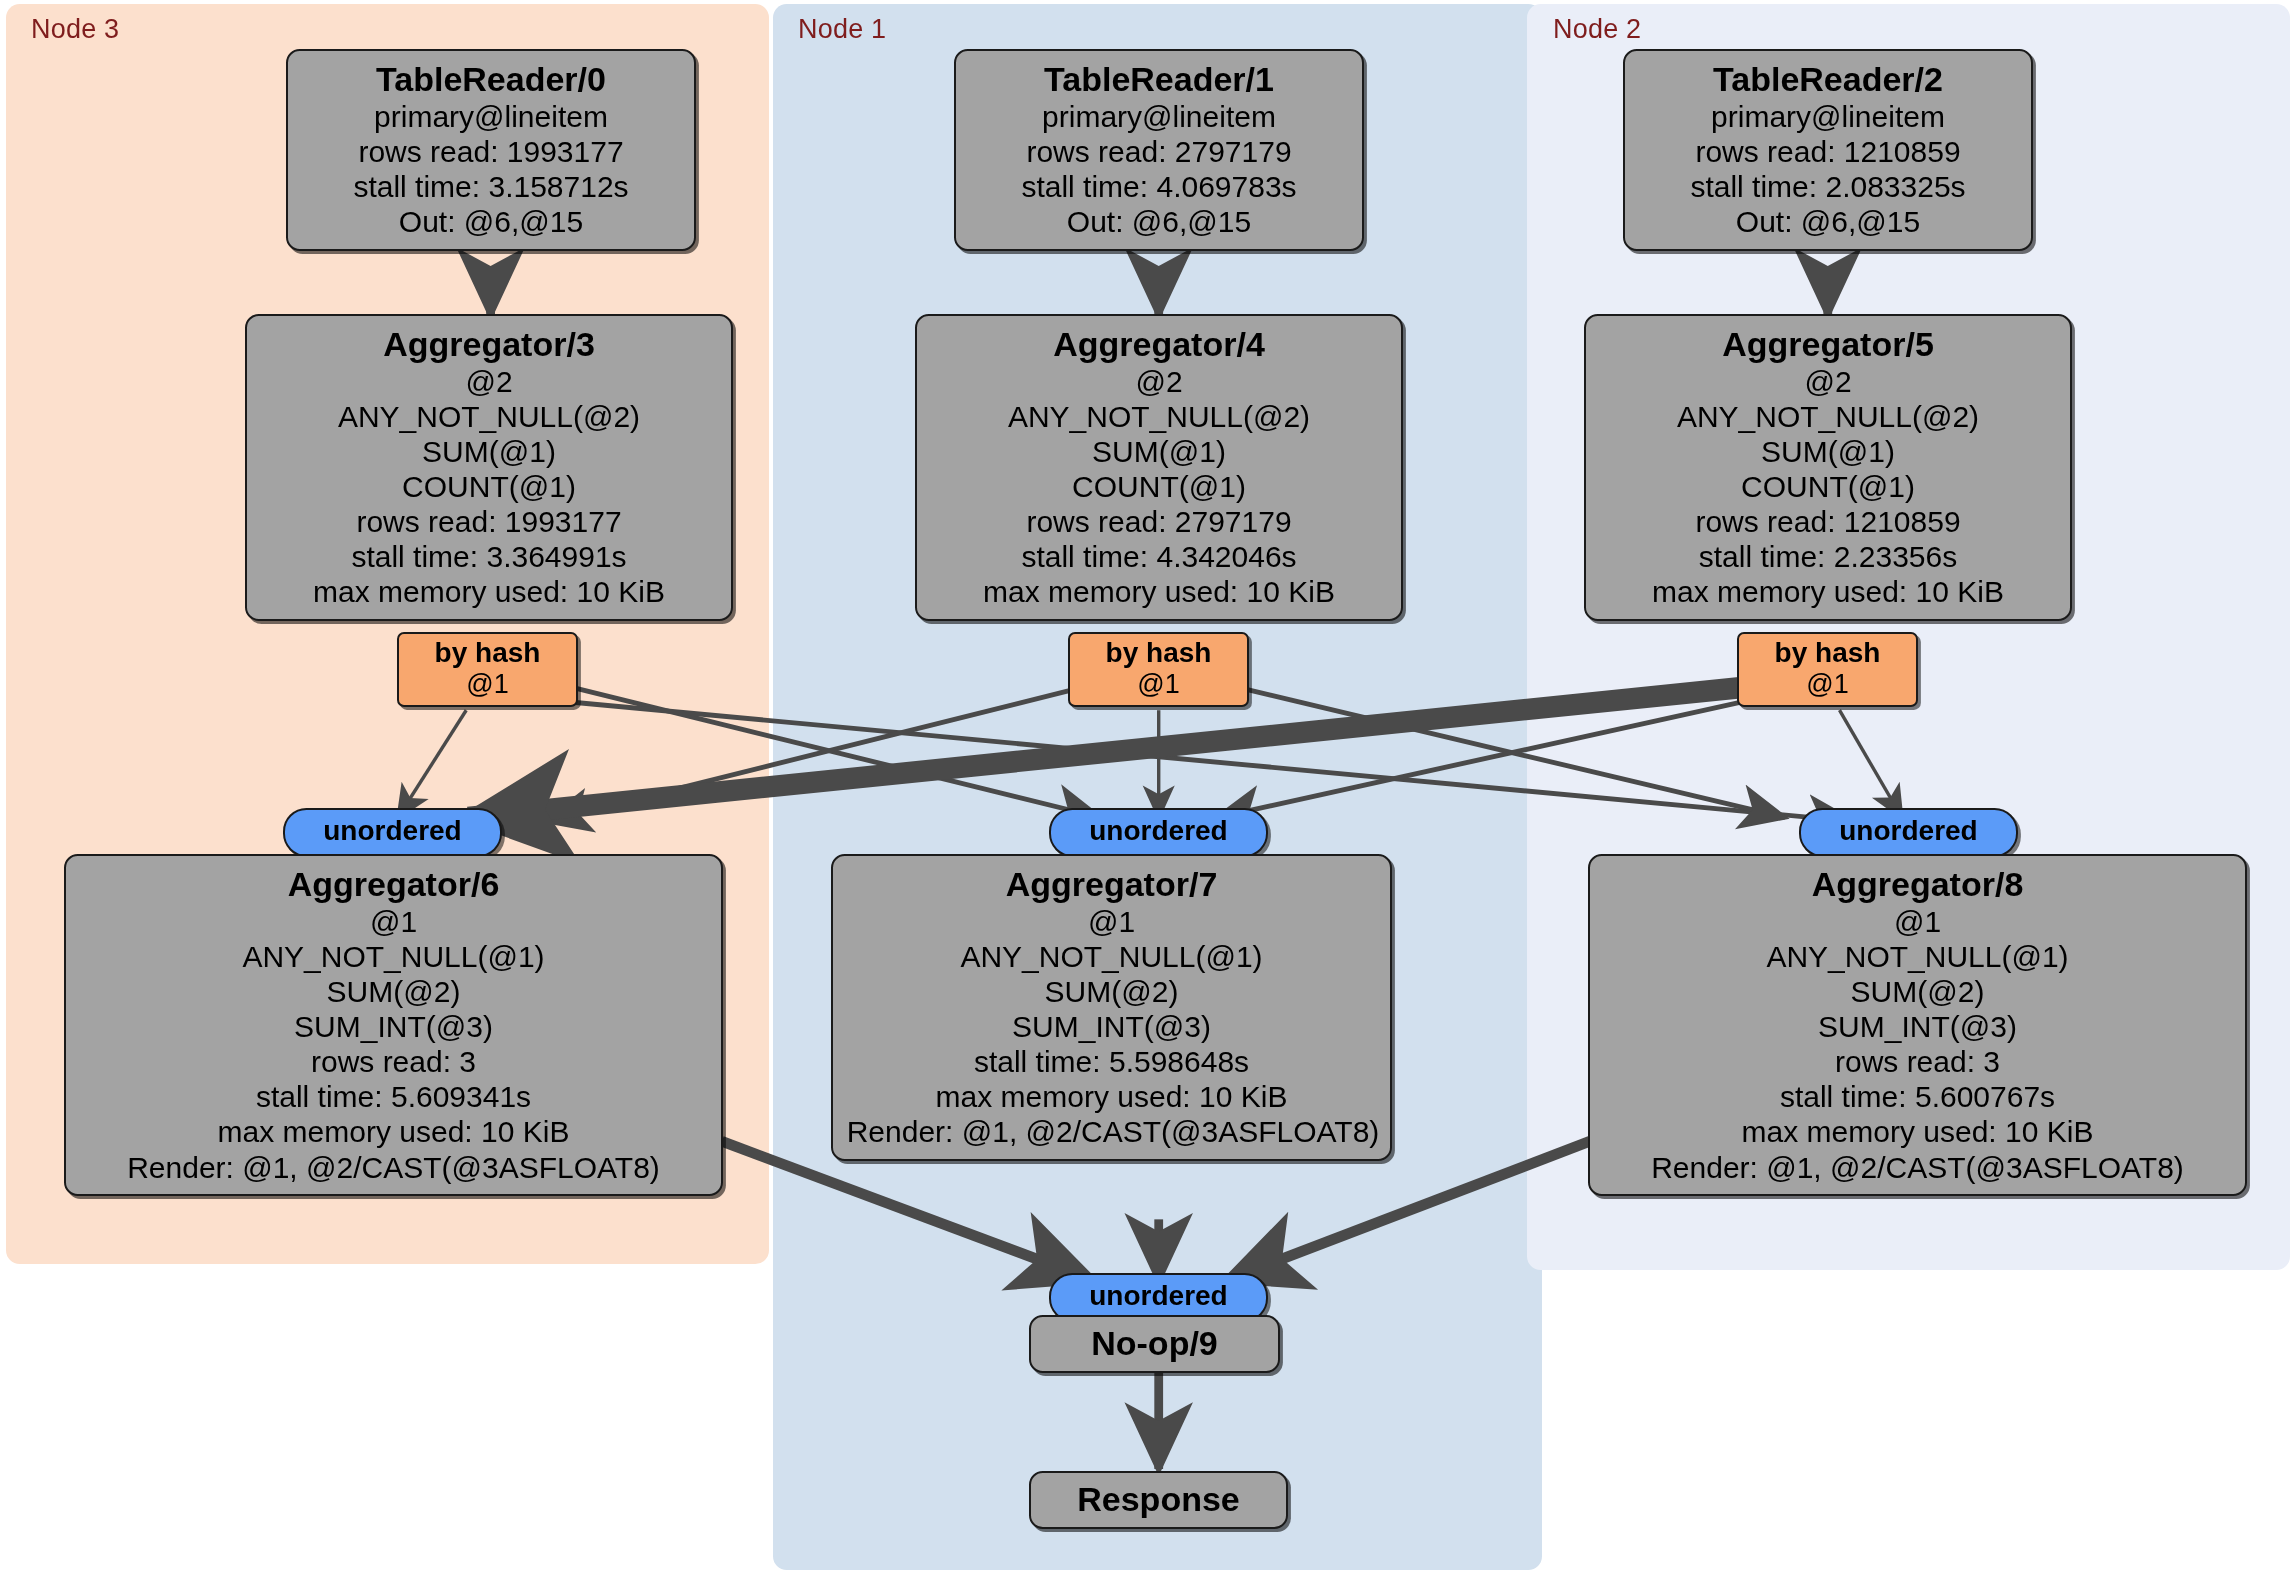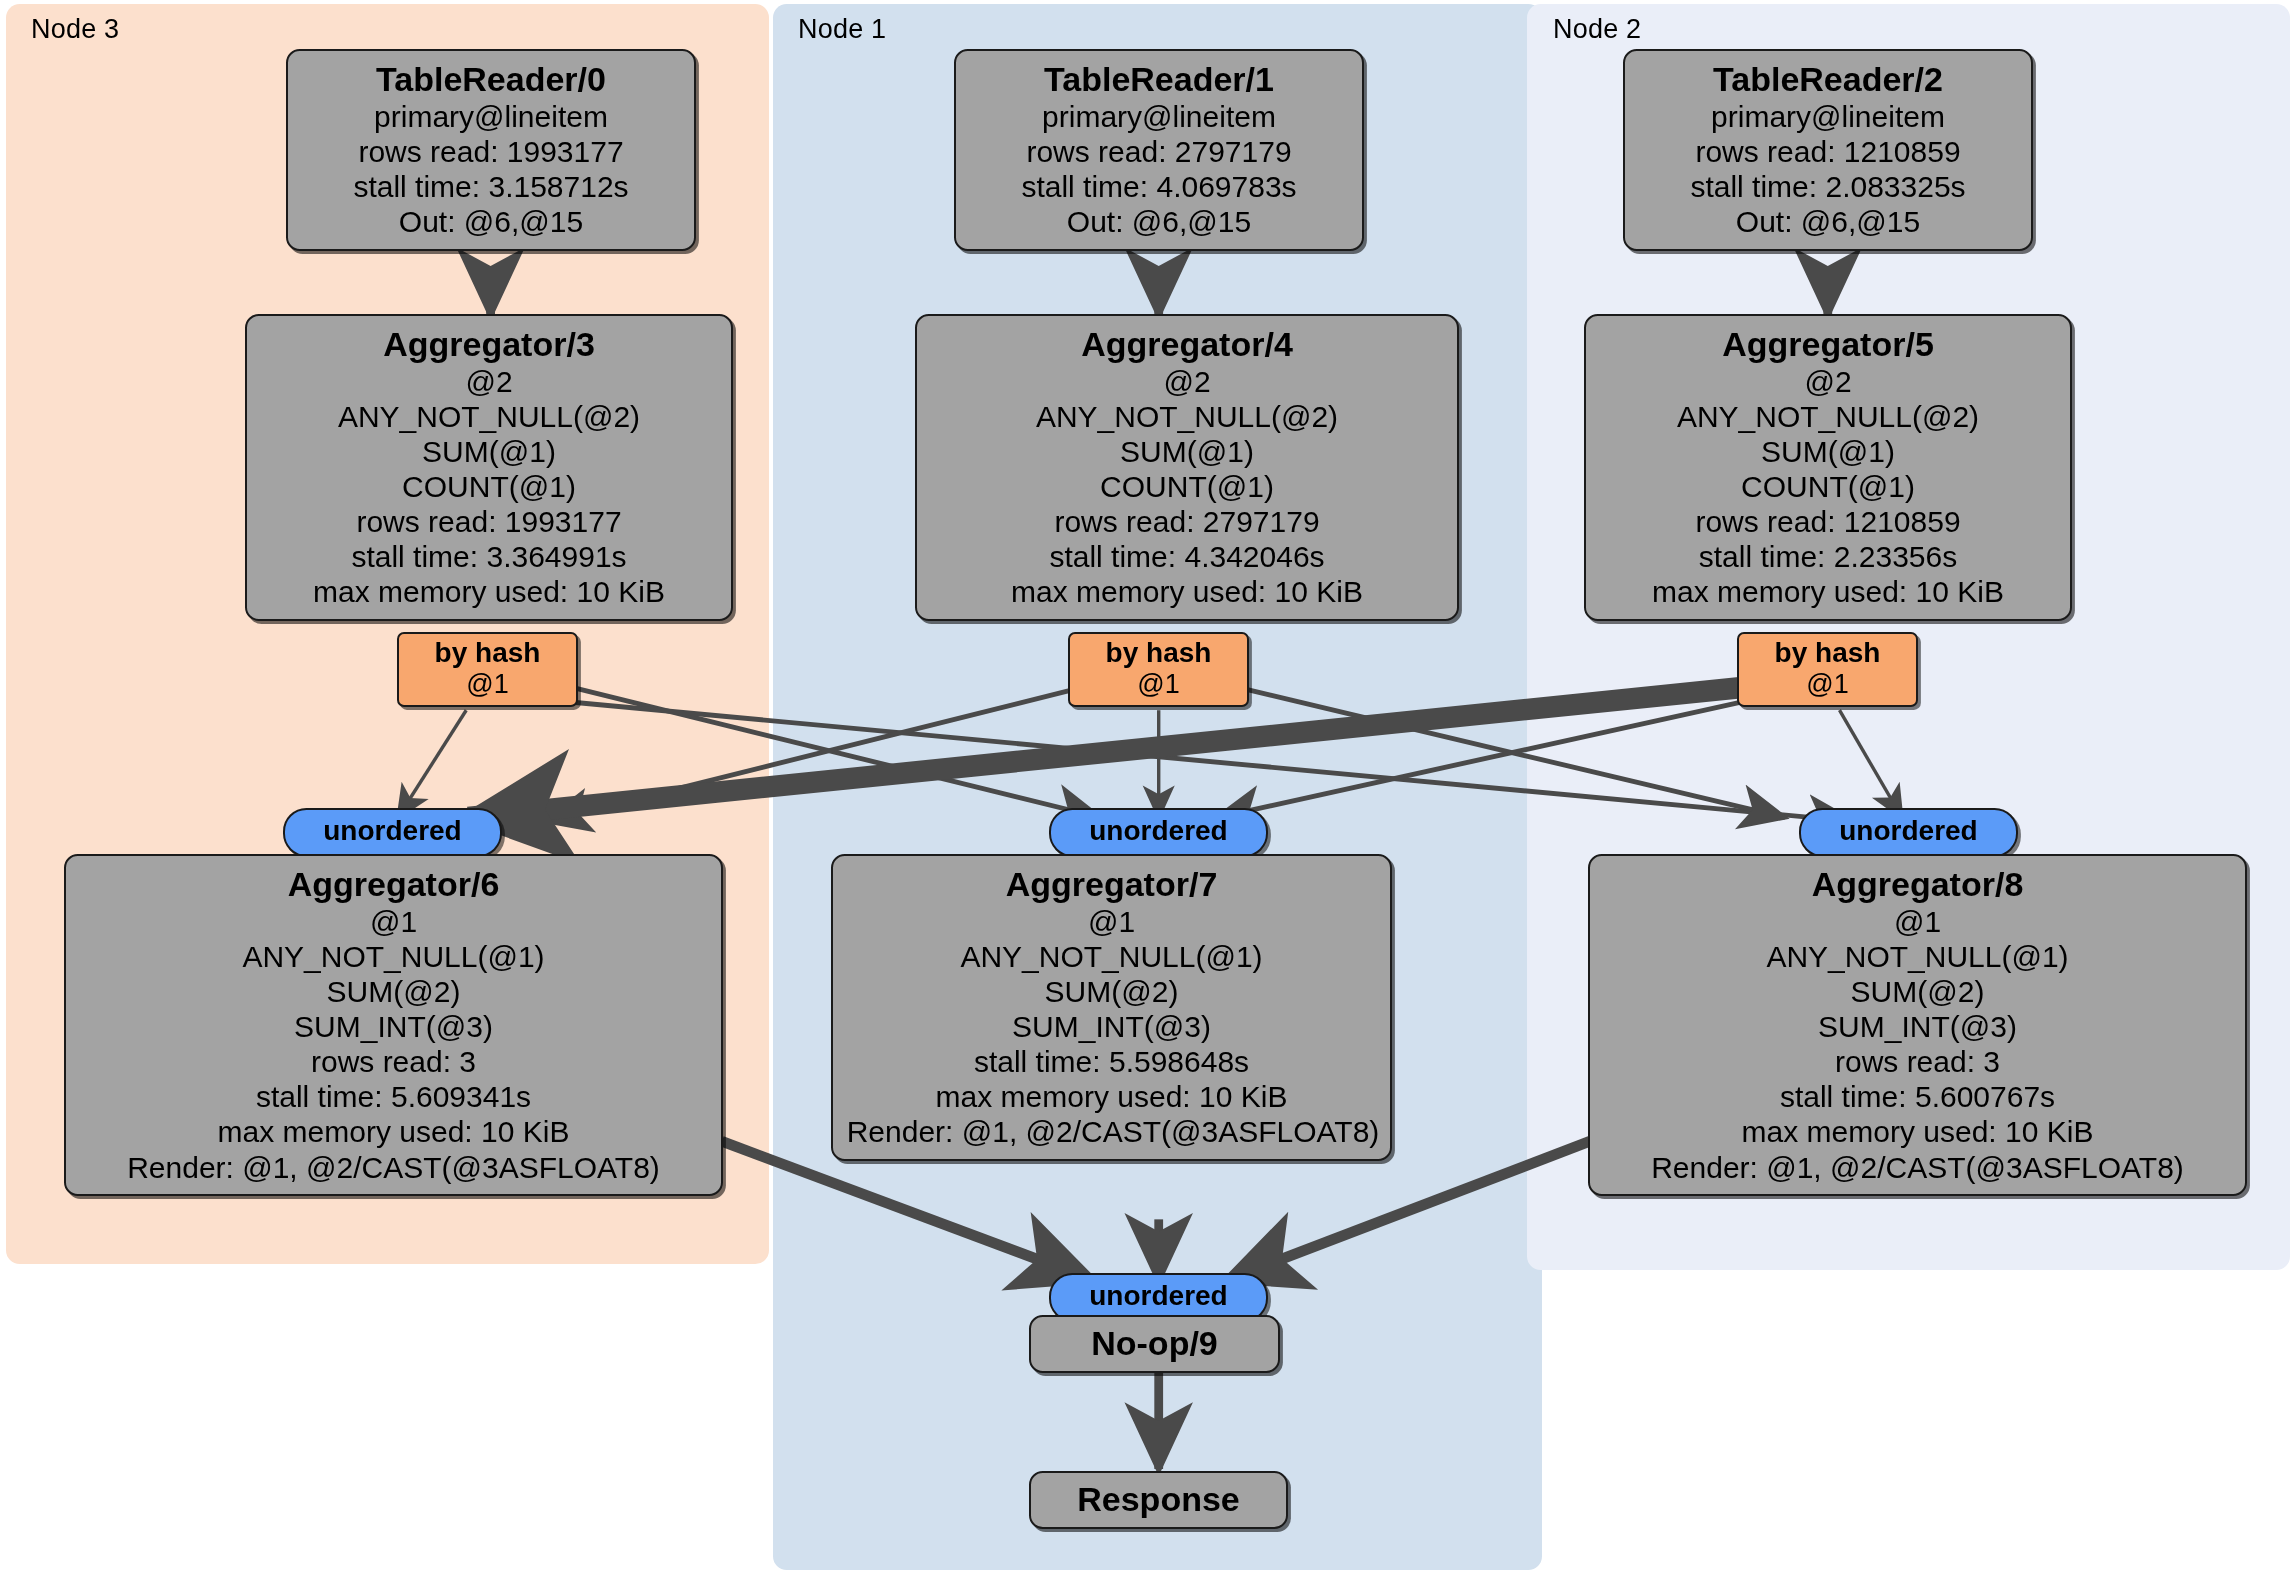--- a/index.html
+++ b/index.html
@@ -18,21 +18,21 @@
     overflow: hidden;
   }
   
   .panel {
     position: absolute;
     border-radius: 13.7px;
   }
   .panel-label {
     position: absolute;
     font-size: 27px;
-    color: #000000;
+    color: #7f1d1d;
     letter-spacing: 0.2px;
     white-space: nowrap;
   }
   #panel-node3 { left: 5.9px;    top: 3.9px;   width: 763px;  height: 1260px; background: #fce0cd; }
   #panel-node1 { left: 773px;  top: 3.9px;   width: 769px;  height: 1566px; background: #d2e0ee; }
   #panel-node2 { left: 1527px; top: 3.9px;   width: 763px;  height: 1266px; background: #eaeef8; }
 
   #label-node3 { left: 31px;   top: 13.7px; }
   #label-node1 { left: 798px;  top: 13.7px; }
   #label-node2 { left: 1553px; top: 13.7px; }
@@ -203,21 +203,21 @@
     <div class="title">Aggregator/3</div>
     <div class="line">@2</div>
     <div class="line">ANY_NOT_NULL(@2)</div>
     <div class="line">SUM(@1)</div>
     <div class="line">COUNT(@1)</div>
     <div class="line">rows read: 1993177</div>
     <div class="line">stall time: 3.364991s</div>
     <div class="line">max memory used: 10 KiB</div>
   </div>
 
-  <div class="proc" style="left:915px; top:314px; width:544px;">
+  <div class="proc" style="left:915px; top:314px; width:488px;">
     <div class="title">Aggregator/4</div>
     <div class="line">@2</div>
     <div class="line">ANY_NOT_NULL(@2)</div>
     <div class="line">SUM(@1)</div>
     <div class="line">COUNT(@1)</div>
     <div class="line">rows read: 2797179</div>
     <div class="line">stall time: 4.342046s</div>
     <div class="line">max memory used: 10 KiB</div>
   </div>
 

